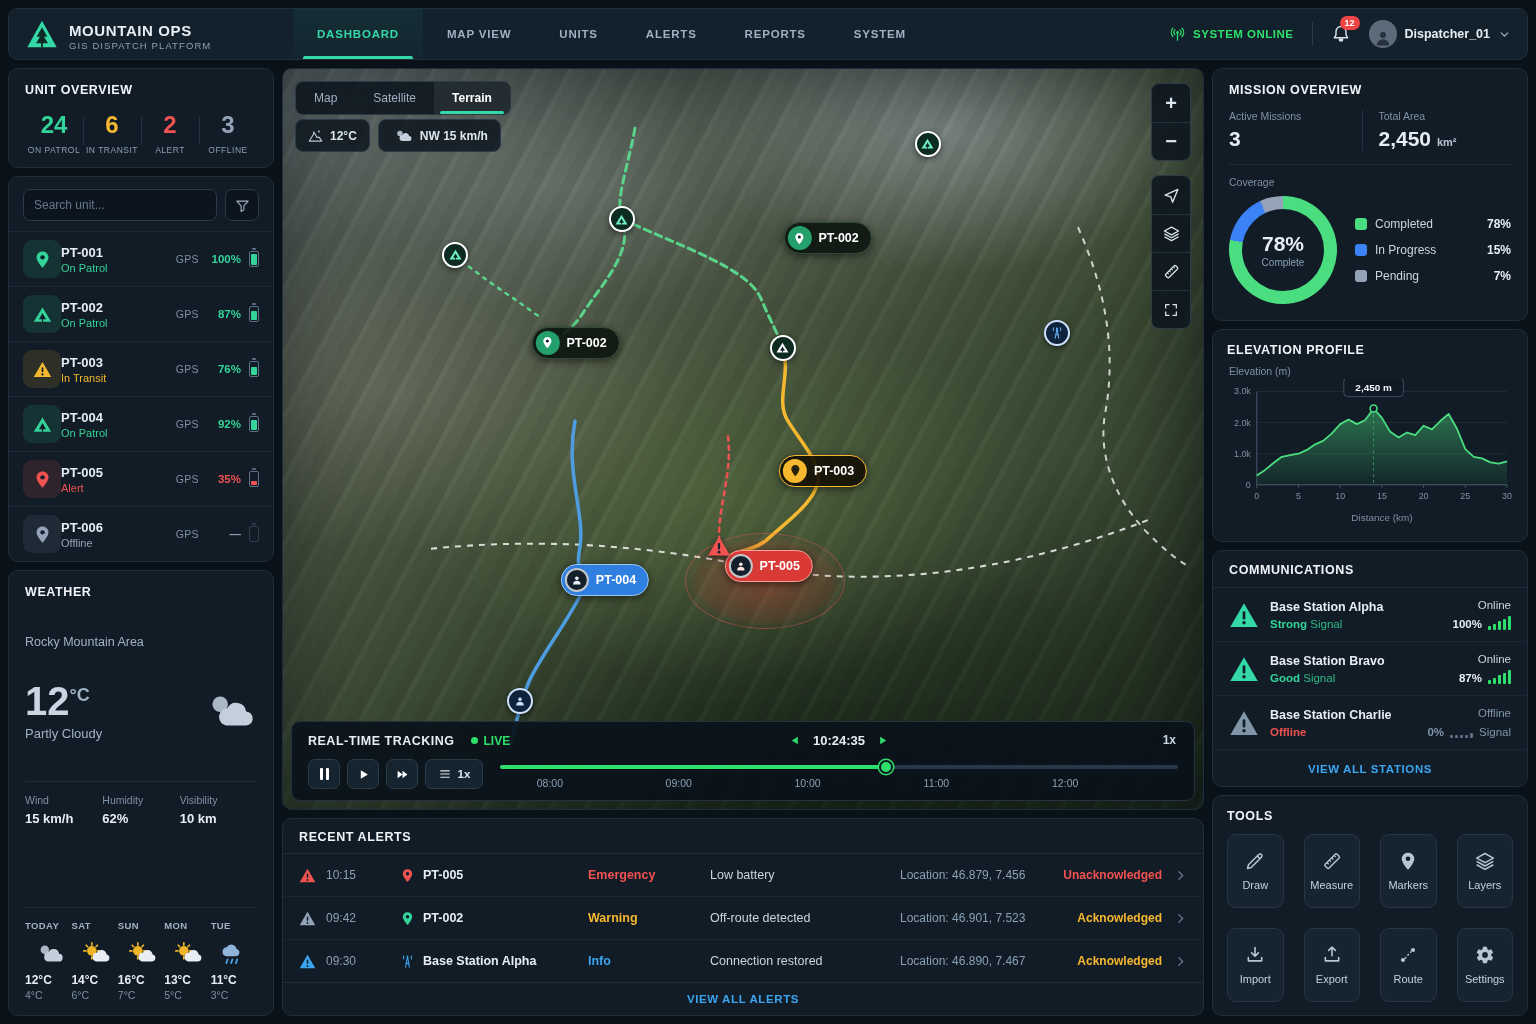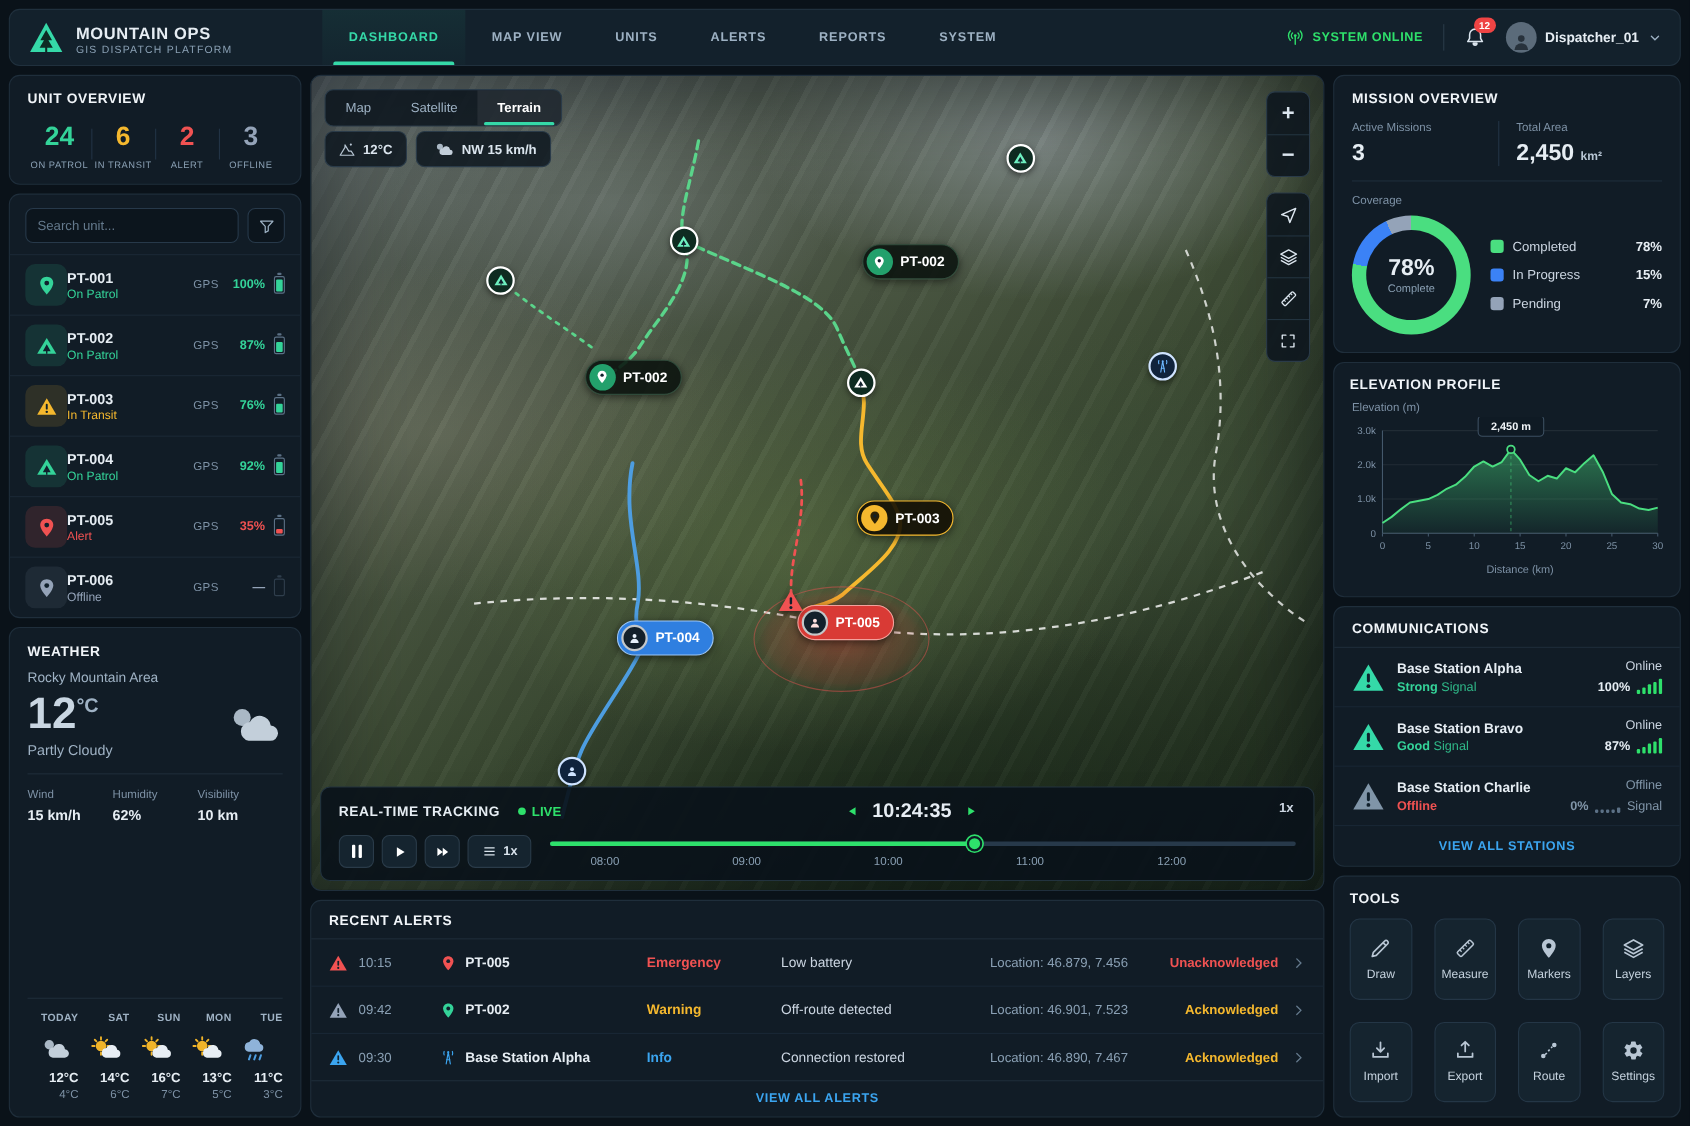--- a/index.html
+++ b/index.html
@@ -66,32 +66,32 @@
   .unit-right { margin-left:auto; display:flex; align-items:center; gap:8px; }
   .gps { font-size:10.5px; color:#7d91a5; letter-spacing:.4px; }
   .batt-pct { font-size:11.5px; font-weight:bold; width:34px; text-align:right; }
   .batt { position:relative; width:10px; height:16px; border:1.5px solid #5c7186; border-radius:2px; }
   .batt::before { content:""; position:absolute; top:-4px; left:2px; right:2px; height:2px; background:#5c7186; border-radius:1px; }
   .batt i { position:absolute; left:1px; right:1px; bottom:1px; border-radius:1px; }
   .view-all { text-align:center; padding:11px 0; border-top:1px solid #1b2936; color:#3ba5f0;
     font-size:11.5px; font-weight:bold; letter-spacing:.6px; cursor:pointer; }
 
   
-  .wx { flex:1; padding:14px 16px 10px; display:flex; flex-direction:column; }
+  .wx { flex:1; padding:14px 16px 10px; display:flex; flex-direction:column;gap:26px; }
   .wx-area { color:#9fb2c4; font-size:12.5px; margin-top:10px; }
   .wx-main { display:flex; align-items:center; justify-content:space-between; margin-top:4px; }
   .wx-temp { font-size:40px; font-weight:bold; color:#c9d6e2; }
   .wx-temp sup { font-size:18px; color:#9fb2c4; }
   .wx-cond { color:#9fb2c4; font-size:13px; margin-top:2px; }
   .wx-stats { display:flex; margin-top:14px; padding-top:12px; border-top:1px solid #1e2d3a; }
   .wx-stat { flex:1; }
   .wx-sl { font-size:10.5px; color:#7d91a5; }
   .wx-sv { font-size:13px; font-weight:bold; margin-top:5px; }
   .fc { display:flex; margin-top:auto; padding:12px 0 4px; border-top:1px solid #1e2d3a; }
-  .fc-day { flex:1; text-align:right; }
+  .fc-day { flex:1; text-align:left; }
   .fc-name { font-size:9.5px; font-weight:bold; color:#9fb2c4; letter-spacing:.4px; }
   .fc-ico { height:30px; display:flex; align-items:center; justify-content:center; margin:7px 0 5px; }
   .fc-hi { font-size:12px; font-weight:bold; }
   .fc-lo { font-size:10.5px; color:#7d91a5; margin-top:2px; }
 
   
   .mid { min-width:0; }
   .map { position:relative; flex:1; border-radius:10px; border:1px solid #1f2e3b; overflow:hidden;
     background:
       radial-gradient(ellipse 40% 28% at 72% 8%, rgba(158,168,175,.6), transparent 70%),
@@ -146,21 +146,21 @@
   .warn-float { z-index:5; filter:drop-shadow(0 2px 3px rgba(0,0,0,.6)); }
 
   
   .track { position:absolute; left:8px; right:8px; bottom:8px; z-index:6; background:rgba(10,18,26,.93);
     border:1px solid #22333f; border-radius:9px; padding:11px 16px 9px; }
   .track-top { display:flex; align-items:center; }
   .track-title { font-size:12.5px; font-weight:bold; letter-spacing:.5px; }
   .live { display:flex; align-items:center; gap:6px; margin-left:16px; color:#2ee06b; font-size:12px; font-weight:bold; }
   .live i { width:7px; height:7px; border-radius:50%; background:#2ee06b; }
   .track-time { margin-left:auto; margin-right:290px; display:flex; align-items:center; gap:12px;
-    font-size:18px; font-weight:bold; }
+    font-size:13px; font-weight:bold; }
   .speed-right { position:absolute; right:18px; top:11px; font-size:12px; font-weight:bold; color:#cbd5e1; }
   .track-bot { display:flex; align-items:center; gap:7px; margin-top:9px; }
   .tbtn { width:32px; height:30px; background:#15242f; border:1px solid #2a3b49; border-radius:7px;
     display:flex; align-items:center; justify-content:center; gap:2px; cursor:pointer; }
   .tbtn-wide { width:58px; gap:6px; font-size:11.5px; font-weight:bold; color:#dbe5ee; }
   .pbar { width:9px; height:12px; display:flex; gap:3px; } .pbar i { flex:1; background:#fff; border-radius:1px; }
   .slider { position:relative; flex:1; margin-left:10px; height:34px; }
   .s-rail { position:absolute; left:0; right:0; top:8px; height:4px; border-radius:2px; background:#27394a; }
   .s-fill { position:absolute; left:0; top:8px; height:4px; border-radius:2px; background:#2ee06b; }
   .s-thumb { position:absolute; top:3px; width:14px; height:14px; border-radius:50%; background:#2ee06b;

